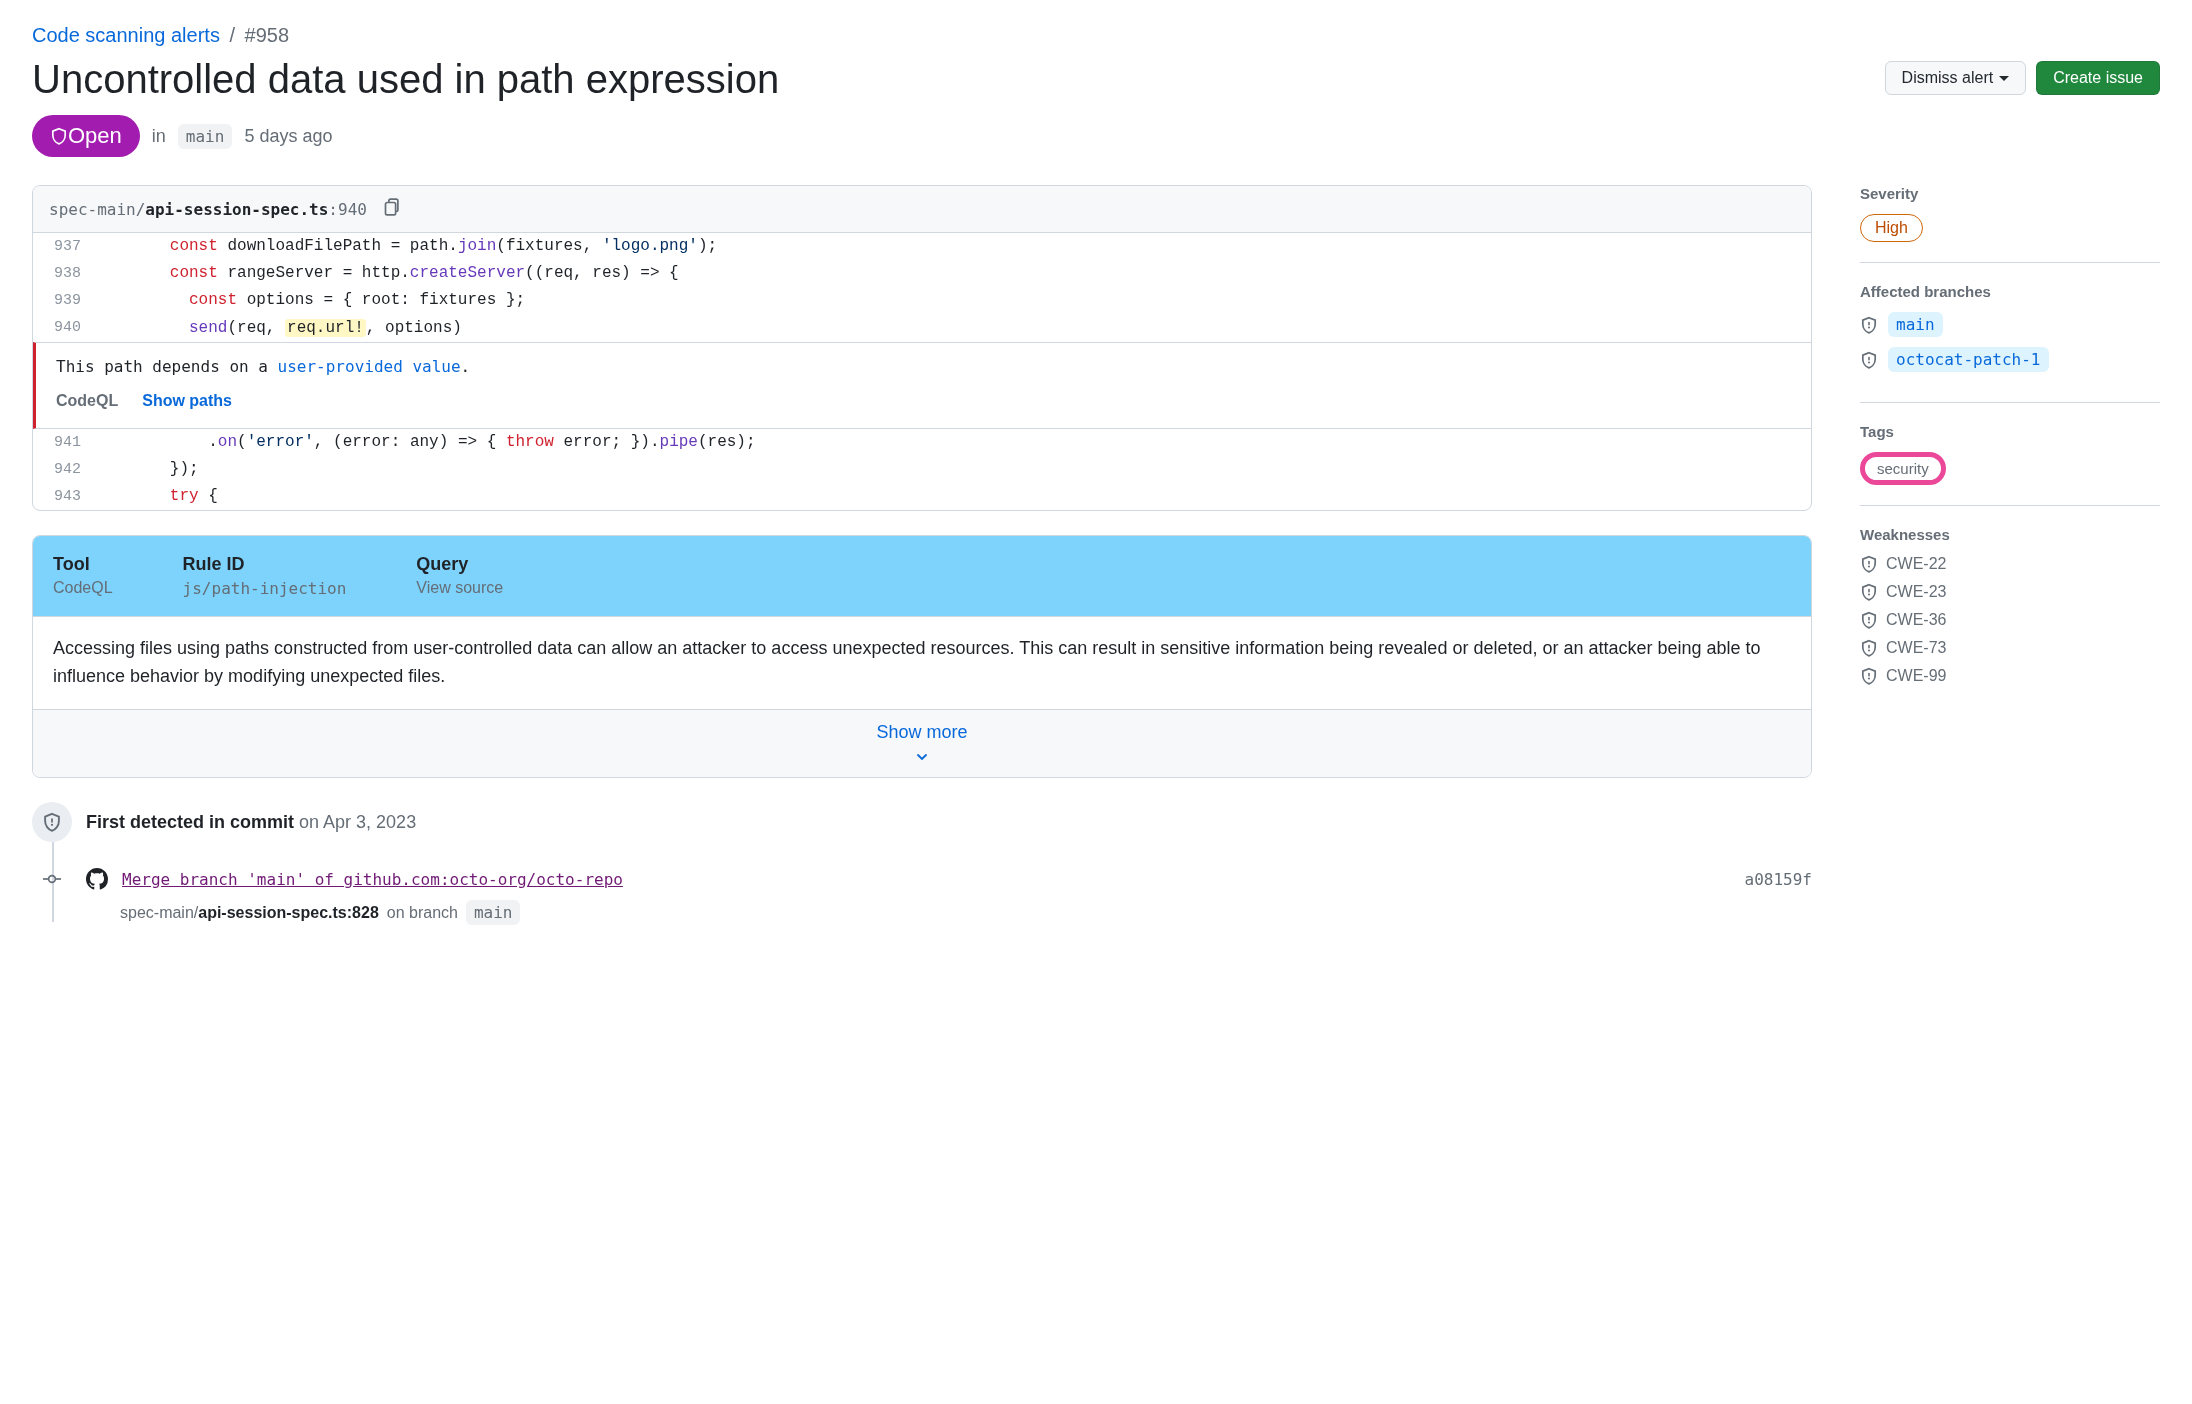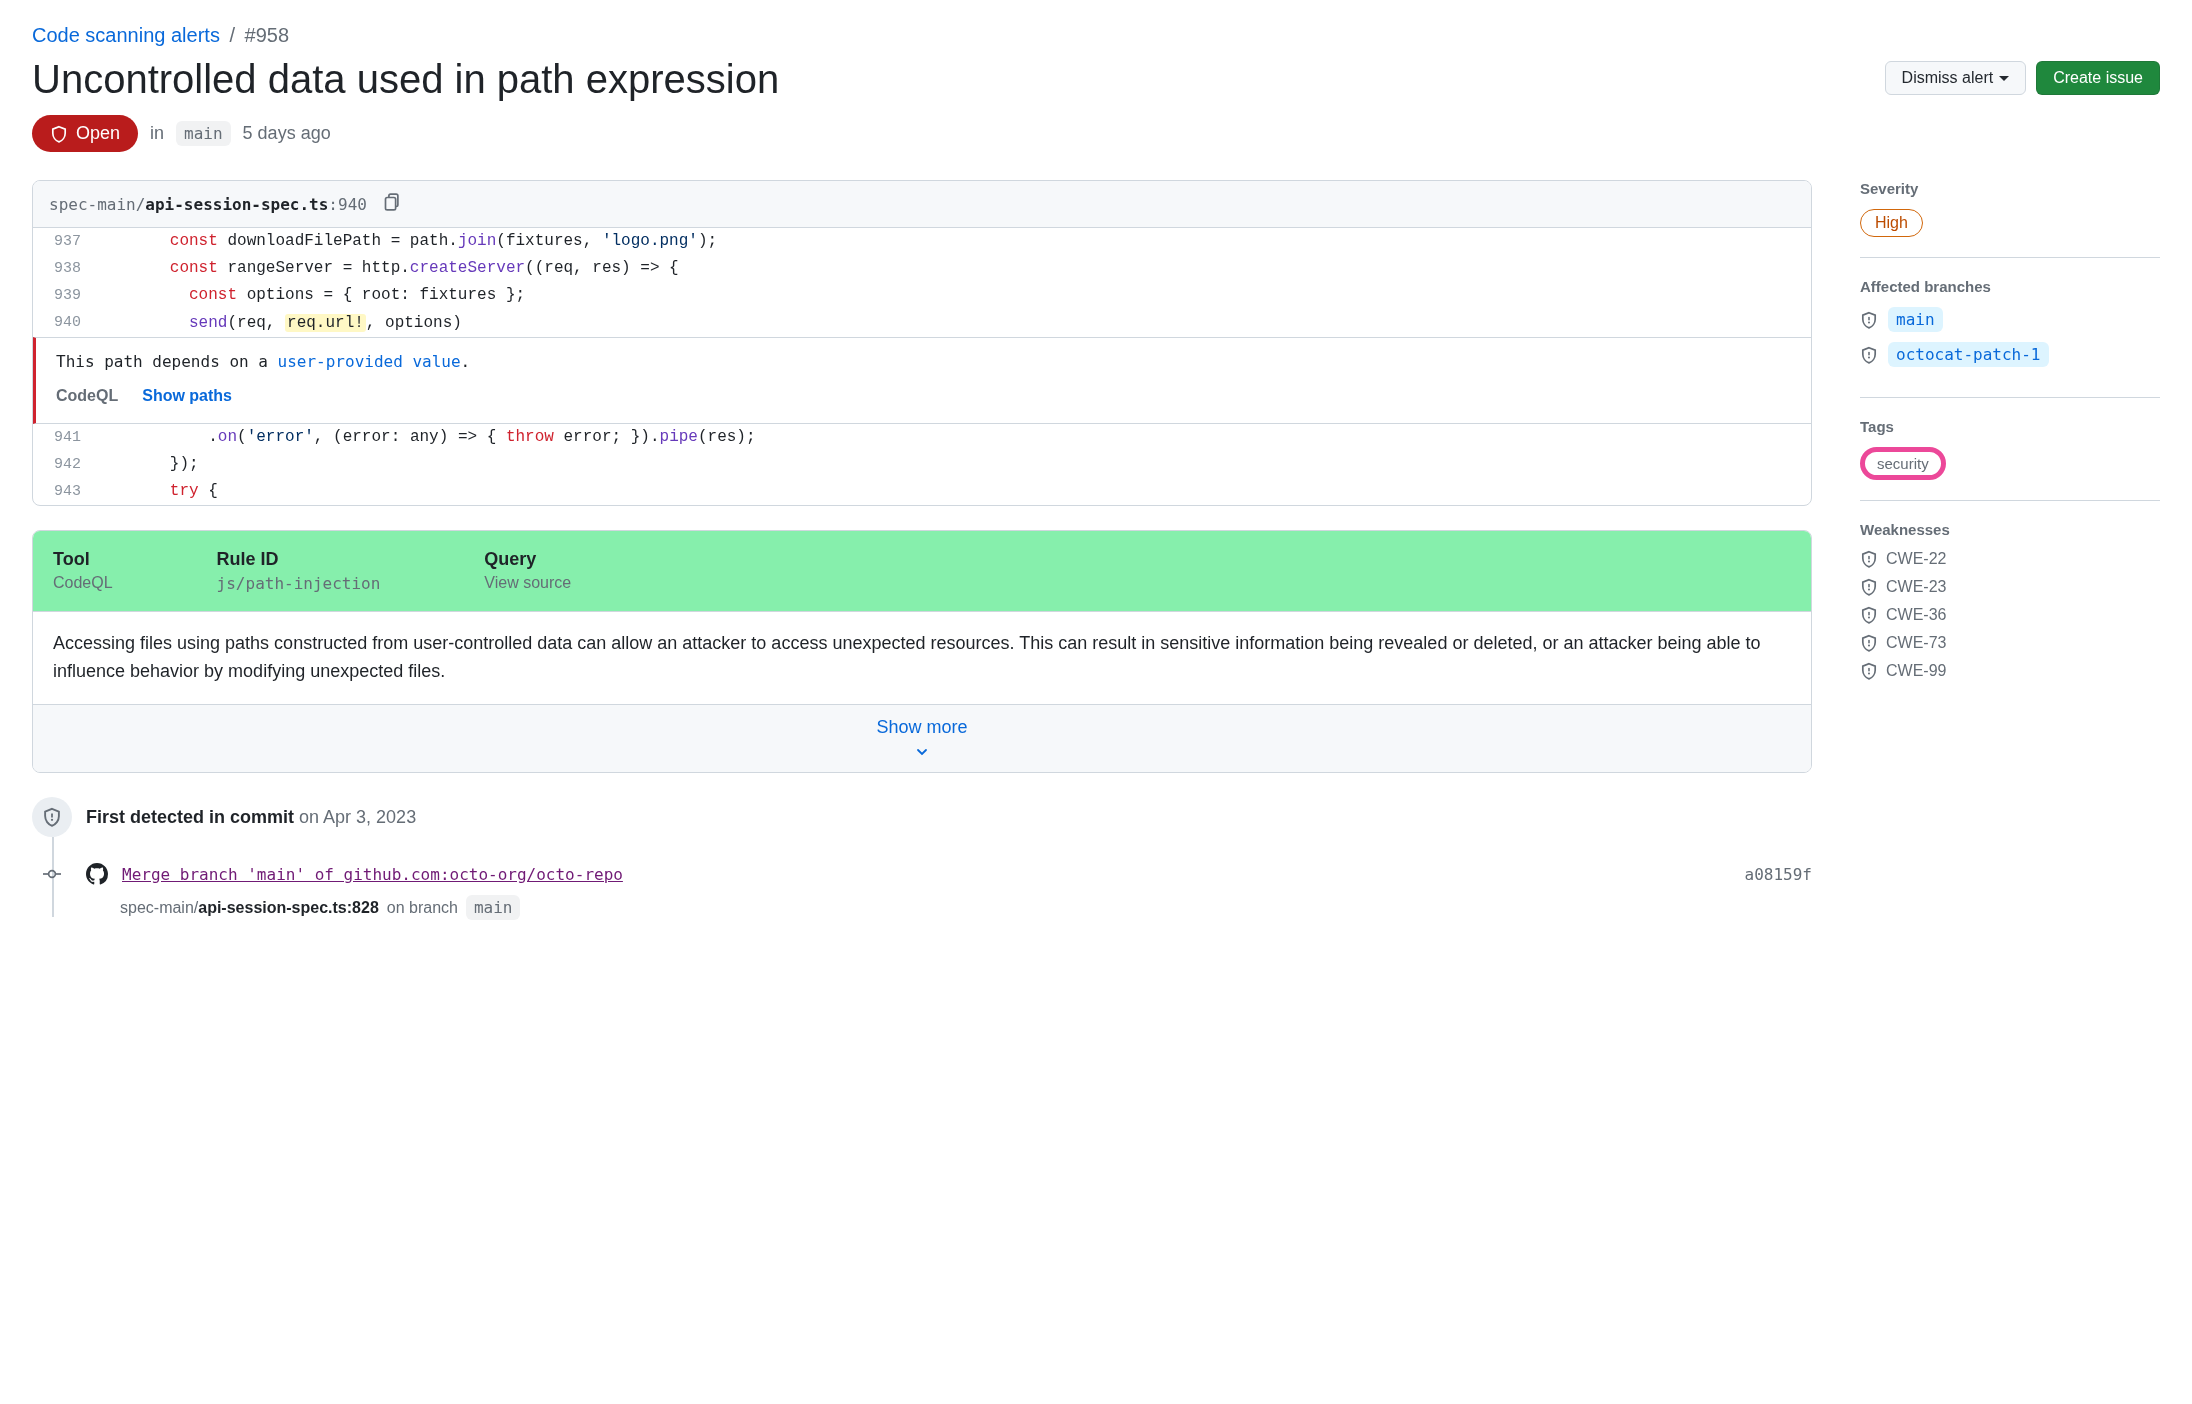--- a/index.html
+++ b/index.html
@@ -17,21 +17,21 @@
   .breadcrumb span.sep { color: #656d76; margin: 0 4px; }
   .breadcrumb span.num { color: #656d76; }
   .header-row { display: flex; align-items: flex-start; justify-content: space-between; margin-bottom: 12px; }
   h1.title { font-size: 40px; font-weight: 400; line-height: 1.2; }
   .header-actions { display: flex; gap: 10px; align-items: center; padding-top: 6px; flex-shrink: 0;}
   .btn { border: 1px solid #d0d7de; border-radius: 6px; padding: 7px 16px; font-size: 16px; font-weight: 500; cursor: pointer; background: #f6f8fa; color: #24292f; display: inline-flex; align-items: center; gap: 6px; }
   .btn-primary { background: #1f883d; color: #fff; border-color: rgba(31,35,40,0.15);}
   .caret-down { width: 0; height: 0; border-left: 5px solid transparent; border-right: 5px solid transparent; border-top: 5px solid currentColor; display: inline-block; }
 
   .status-row { display: flex; align-items: center; gap: 12px; font-size: 18px; margin-bottom: 28px; margin-top: 8px;}
-  .state-badge { background: #b91c1c; color: #fff; border-radius: 999px; padding: 8px 18px; display: inline-flex; align-items: center; gap: 8px; font-weight: 500; font-size: 18px;}
+  .state-badge { background: #a21caf; color: #fff; border-radius: 999px; padding: 8px 18px; display: inline-flex; align-items: center; font-weight: 500; font-size: 22px;}
   .state-badge svg { width: 18px; height: 18px; }
   .status-row .in { color: #656d76; }
   .branch-chip { font-family: ui-monospace, SFMono-Regular, Menlo, monospace; background: #ddf4ff; color: #0969da; padding: 3px 8px; border-radius: 6px; font-size: 16px;}
   .branch-chip-gray { font-family: ui-monospace, SFMono-Regular, Menlo, monospace; background: #f1f2f3; color: #656d76; padding: 3px 8px; border-radius: 6px; font-size: 16px;}
   .ago { color: #656d76; }
 
   .main-grid { display: flex; gap: 48px; align-items: flex-start; }
   .left-col { flex: 1; min-width: 0; }
   .right-col { width: 300px; flex-shrink: 0; }
 
@@ -51,21 +51,21 @@
   .hl { background: #fff8c5; border-radius: 3px; padding: 0 2px; }
 
   .inline-note { border-top: 1px solid #d0d7de; border-bottom: 1px solid #d0d7de; border-left: 3px solid #cf222e; padding: 14px 20px 18px 20px; font-family: ui-monospace, SFMono-Regular, Menlo, monospace; font-size: 16px;}
   .inline-note .msg { margin-bottom: 16px;}
   .inline-note .msg a { color: #0969da; }
   .inline-note .meta { display: flex; gap: 24px; align-items: center; }
   .inline-note .meta .lbl { color: #656d76; font-weight: 600; font-family: -apple-system, BlinkMacSystemFont, sans-serif; font-size: 16px;}
   .inline-note .meta a { color: #0969da; font-weight: 600; font-family: -apple-system, BlinkMacSystemFont, sans-serif; font-size: 16px;}
 
   .infobox { border: 1px solid #d0d7de; border-radius: 8px; overflow: hidden; margin-bottom: 24px;}
-  .infobox-header { background: #86efac; padding: 18px 20px; display: flex; gap: 104px; border-bottom: 1px solid #d0d7de;}
+  .infobox-header { background: #7dd3fc; padding: 18px 20px; display: flex; gap: 70px; border-bottom: 1px solid #d0d7de;}
   .infobox-header .col h4 { font-size: 18px; font-weight: 600; margin-bottom: 4px;}
   .infobox-header .col .val { font-size: 16px; color: #656d76; font-family: ui-monospace, SFMono-Regular, Menlo, monospace;}
   .infobox-header .col .val-plain { font-size: 16px; color: #656d76;}
   .infobox-body { padding: 18px 20px; font-size: 18px; line-height: 1.55; border-bottom: 1px solid #d0d7de;}
   .infobox-footer { background: #f6f8fa; padding: 12px; text-align: center; }
   .infobox-footer a { color: #0969da; font-size: 18px; display: inline-flex; align-items: center; gap: 6px; font-weight: 400; flex-direction: column;}
 
   .timeline { position: relative; padding-left: 0; }
   .tl-item { display: flex; align-items: center; gap: 14px; margin-bottom: 6px; position: relative; padding-left: 0;}
   .tl-badge-round { width: 40px; height: 40px; border-radius: 50%; background: #eaeef2; display: flex; align-items: center; justify-content: center; color: #656d76; flex-shrink: 0;}

